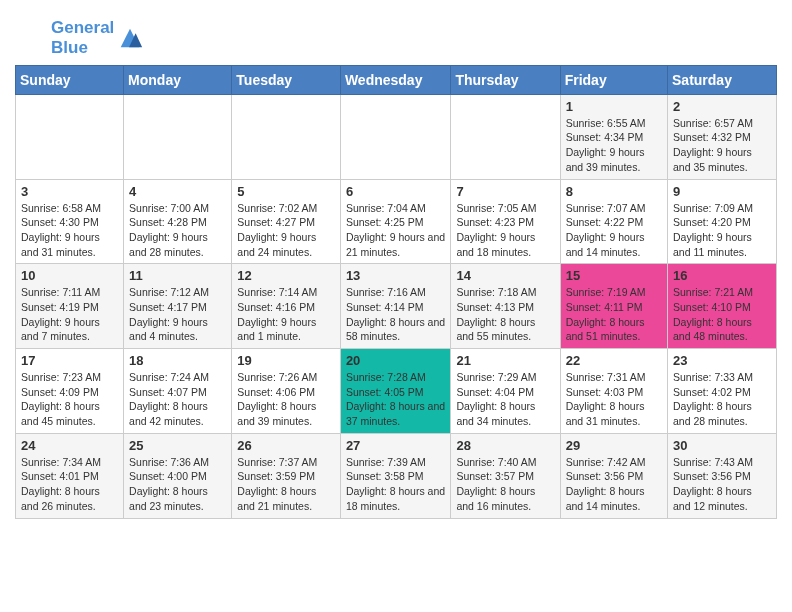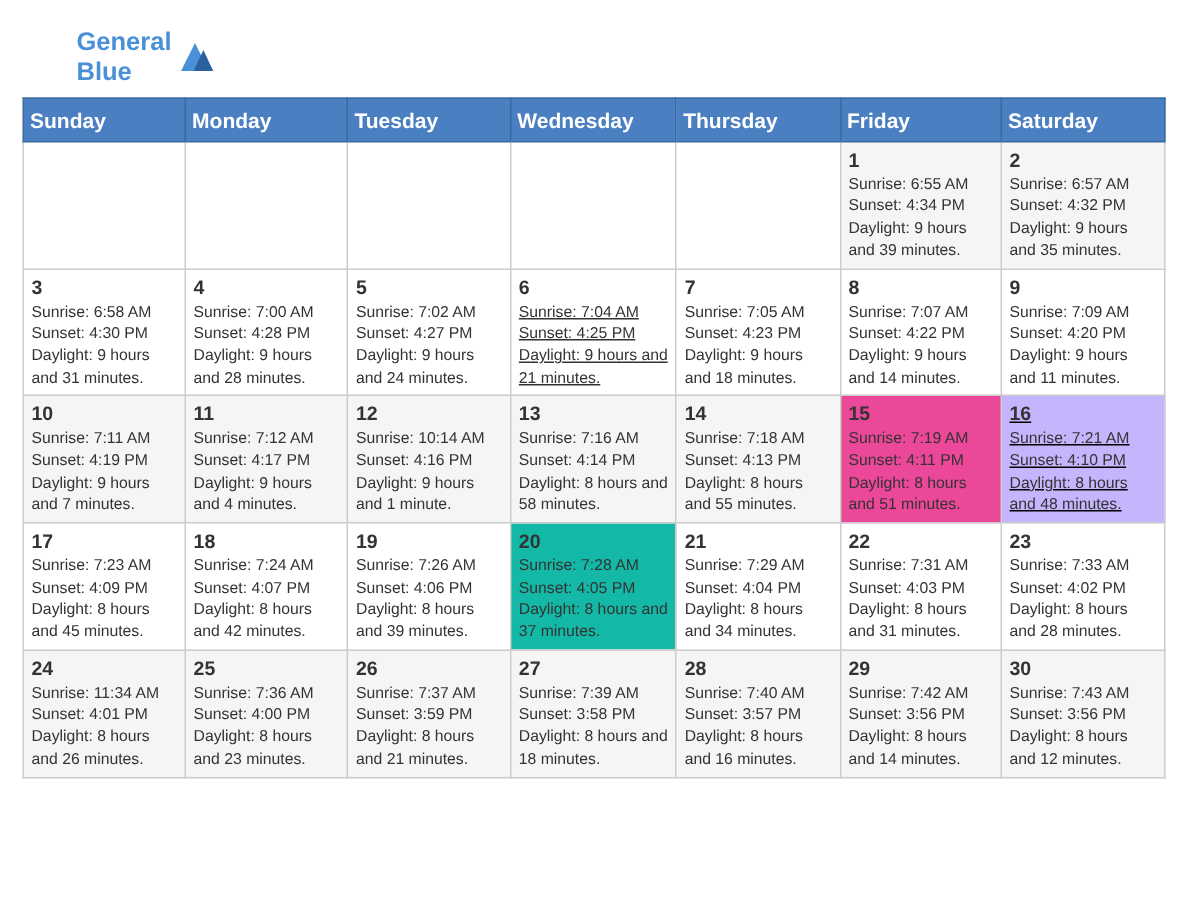--- a/index.html
+++ b/index.html
@@ -154,21 +154,21 @@
 Daylight: 9 hours and 28 minutes.</div>
         </td>
         <td style="background: rgb(255, 255, 255);">
           <span class="day-number">5</span>
           <div class="day-info" style="white-space: pre-line;">Sunrise: 7:02 AM
 Sunset: 4:27 PM
 Daylight: 9 hours and 24 minutes.</div>
         </td>
         <td style="background: rgb(255, 255, 255);">
           <span class="day-number">6</span>
-          <div class="day-info" style="white-space: pre-line; text-decoration: underline;">Sunrise: 7:04 AM
+          <div class="day-info" style="white-space: pre-line;">Sunrise: 7:04 AM
 Sunset: 4:25 PM
 Daylight: 9 hours and 21 minutes.</div>
         </td>
         <td style="background: rgb(255, 255, 255);">
           <span class="day-number">7</span>
           <div class="day-info" style="white-space: pre-line;">Sunrise: 7:05 AM
 Sunset: 4:23 PM
 Daylight: 9 hours and 18 minutes.</div>
         </td>
         <td style="background: rgb(255, 255, 255);">
@@ -192,21 +192,21 @@
 Daylight: 9 hours and 7 minutes.</div>
         </td>
         <td style="background: rgb(245, 245, 245);">
           <span class="day-number">11</span>
           <div class="day-info" style="white-space: pre-line;">Sunrise: 7:12 AM
 Sunset: 4:17 PM
 Daylight: 9 hours and 4 minutes.</div>
         </td>
         <td style="background: rgb(245, 245, 245);">
           <span class="day-number">12</span>
-          <div class="day-info" style="white-space: pre-line;">Sunrise: 10:14 AM
+          <div class="day-info" style="white-space: pre-line;">Sunrise: 7:14 AM
 Sunset: 4:16 PM
 Daylight: 9 hours and 1 minute.</div>
         </td>
         <td style="background: rgb(245, 245, 245);">
           <span class="day-number">13</span>
           <div class="day-info" style="white-space: pre-line;">Sunrise: 7:16 AM
 Sunset: 4:14 PM
 Daylight: 8 hours and 58 minutes.</div>
         </td>
         <td style="background: rgb(245, 245, 245);">
@@ -214,21 +214,21 @@
           <div class="day-info" style="white-space: pre-line;">Sunrise: 7:18 AM
 Sunset: 4:13 PM
 Daylight: 8 hours and 55 minutes.</div>
         </td>
         <td style="background: #ec4899;">
           <span class="day-number">15</span>
           <div class="day-info" style="white-space: pre-line;">Sunrise: 7:19 AM
 Sunset: 4:11 PM
 Daylight: 8 hours and 51 minutes.</div>
         </td>
-        <td style="background: #c4b5fd; text-decoration: underline;">
+        <td style="background: #ec4899;">
           <span class="day-number">16</span>
           <div class="day-info" style="white-space: pre-line;">Sunrise: 7:21 AM
 Sunset: 4:10 PM
 Daylight: 8 hours and 48 minutes.</div>
         </td>
       </tr>
       <tr class="week-row">
         <td style="background: rgb(255, 255, 255);">
           <span class="day-number">17</span>
           <div class="day-info" style="white-space: pre-line;">Sunrise: 7:23 AM
@@ -268,21 +268,21 @@
         <td style="background: rgb(255, 255, 255);">
           <span class="day-number">23</span>
           <div class="day-info" style="white-space: pre-line;">Sunrise: 7:33 AM
 Sunset: 4:02 PM
 Daylight: 8 hours and 28 minutes.</div>
         </td>
       </tr>
       <tr class="week-row">
         <td style="background: rgb(245, 245, 245);">
           <span class="day-number">24</span>
-          <div class="day-info" style="white-space: pre-line;">Sunrise: 11:34 AM
+          <div class="day-info" style="white-space: pre-line;">Sunrise: 7:34 AM
 Sunset: 4:01 PM
 Daylight: 8 hours and 26 minutes.</div>
         </td>
         <td style="background: rgb(245, 245, 245);">
           <span class="day-number">25</span>
           <div class="day-info" style="white-space: pre-line;">Sunrise: 7:36 AM
 Sunset: 4:00 PM
 Daylight: 8 hours and 23 minutes.</div>
         </td>
         <td style="background: rgb(245, 245, 245);">

